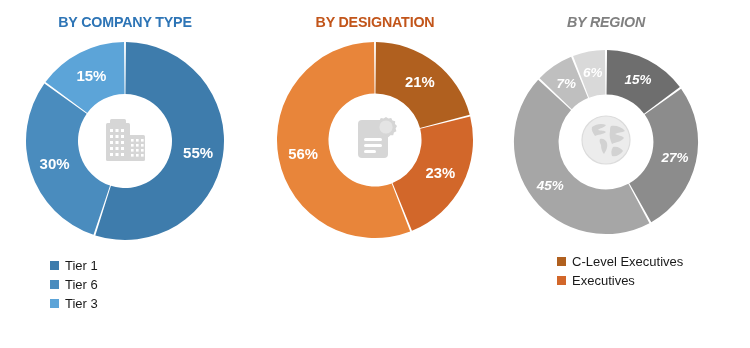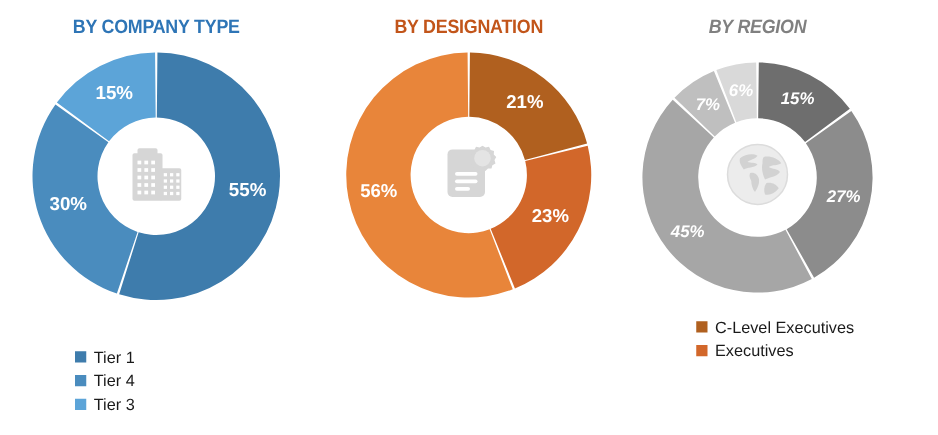--- a/index.html
+++ b/index.html
@@ -66,21 +66,21 @@
     position: absolute;
     left: 50%;
     top: 50%;
     transform: translate(-50%, -50%);
   }
 
   .legend {
     position: absolute;
     font-family: "Liberation Sans", sans-serif;
   }
-  #legend-company { top: 256px; left: 60px; margin-top: 20px; }
+  #legend-company { top: 256px; left: 50px; }
   #legend-design  { top: 252px; left: 307px; }
 
   .legend-row {
     display: flex;
     align-items: center;
     height: 19px;
   }
 
   .legend-swatch {
     width: 9px;
@@ -157,21 +157,21 @@
       </span>
     </div>
 
     <div class="legend" id="legend-company">
         <div class="legend-row">
           <span class="legend-swatch" style="background: rgb(62, 124, 172);"></span>
           <span class="legend-text">Tier 1</span>
         </div>
         <div class="legend-row">
           <span class="legend-swatch" style="background: rgb(74, 140, 190);"></span>
-          <span class="legend-text">Tier 4</span>
+          <span class="legend-text">Tier 6</span>
         </div>
         <div class="legend-row">
           <span class="legend-swatch" style="background: rgb(92, 164, 216);"></span>
           <span class="legend-text">Tier 3</span>
         </div>
       </div>
   </div>
 
   <div class="panel" id="panel-design">
     <div class="panel-title" id="title-design">BY DESIGNATION</div>

